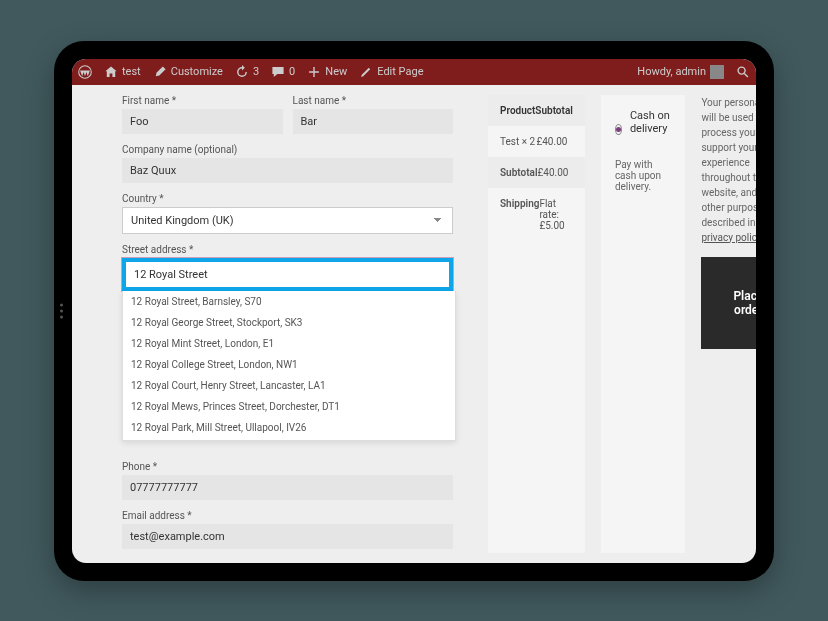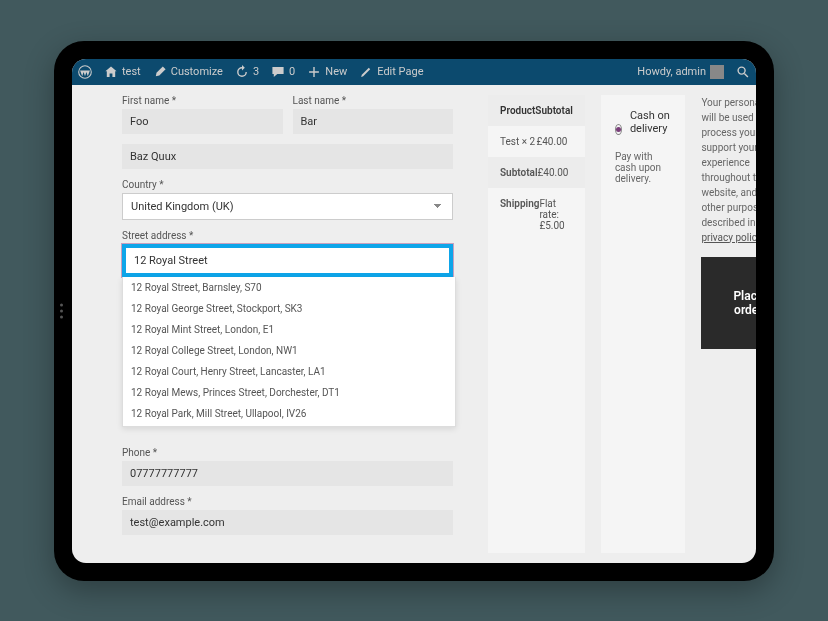--- a/index.html
+++ b/index.html
@@ -1,21 +1,21 @@
 <!DOCTYPE html>
 <html><head>
 <meta charset="utf-8">
 <style>
 *{box-sizing:border-box;margin:0;padding:0;font-family:-apple-system,BlinkMacSystemFont,"Segoe UI",Roboto,sans-serif}
 body{background:#41595d;width:828px;height:621px;display:flex;align-items:center;justify-content:center}
 .tablet{width:720px;height:540px;background:#000;border-radius:30px;padding:18px;position:relative;box-shadow:0 10px 30px rgba(0,0,0,.3)}
 .home-dots{position:absolute;left:6px;top:50%;transform:translateY(-50%);display:flex;flex-direction:column;gap:3px}
 .home-dots span{width:3px;height:3px;background:#555;border-radius:50%}
 .screen{width:100%;height:100%;background:#eee;border-radius:14px;overflow:hidden;display:flex;flex-direction:column}
-.admin-bar{background:#0c4a6e;color:#ccc;height:26px;display:flex;align-items:center;padding:0 6px;font-size:11px;gap:12px}
+.admin-bar{background:#7f1d1d;color:#ccc;height:26px;display:flex;align-items:center;padding:0 6px;font-size:11px;gap:12px}
 .admin-bar .item{display:flex;align-items:center;gap:4px;cursor:pointer}
 .admin-bar .spacer{flex:1}
 .admin-bar svg{width:14px;height:14px;fill:#ccc}
 .user-icon{width:14px;height:14px;background:#888;display:inline-block}
 .page{flex:1;overflow:hidden;padding:10px 50px;display:flex;gap:35px;font-size:11px;color:#333}
 .form-col{flex:1;position:relative}
 .side-col{width:218px;display:flex;flex-direction:row;gap:16px}
 .field-row{display:flex;gap:10px;margin-bottom:10px}
 .field{flex:1;display:flex;flex-direction:column;gap:3px}
 .field label{font-size:10px;color:#555}
@@ -30,21 +30,21 @@
 .order-row{display:flex;padding:10px 12px;font-size:10px}
 .order-row .l{flex:1;color:#555}
 .order-row .r{flex:1;color:#555}
 .order-row.head .l,.order-row.head .r{font-weight:600;color:#333}
 .order-row.alt{background:#ececec}
 .bold{font-weight:600;color:#222}
 .pay-box{background:#f5f5f5;padding:14px}
 .pay-radio{display:flex;align-items:flex-end;gap:8px;font-size:11px;color:#333}
 .radio{width:11px;height:11px;border:1px solid #888;border-radius:50%;display:inline-flex;align-items:center;justify-content:center}
 .radio .dot{width:5px;height:5px;background:#7a3e7a;border-radius:50%}
-.pay-desc{font-size:10px;color:#666;margin-top:16px}
+.pay-desc{font-size:10px;color:#666;margin-top:24px}
 .privacy-box{font-size:10px;color:#666;line-height:1.5}
 .privacy-box a{color:#555;text-decoration:underline}
 .place-btn{background:#2a2a2a;color:#fff;border:none;padding:32px;font-size:12px;font-weight:600;cursor:pointer;margin-top:12px;width:100%}
 </style>
 </head>
 <body>
 
 <div class="tablet">
   <div class="home-dots">
       <span></span>
@@ -118,20 +118,21 @@
             <input type="text" value="Foo" style="">
           </div>
           <div class="field">
             <label>Last name *</label>
             <input type="text" value="Bar" style="">
           </div>
         </div>
 
         <div class="field-row">
             <div class="field">
+          <label>Company name (optional)</label>
           <input type="text" value="Baz Quux" style="">
         </div>
           </div>
 
         <div class="field-row">
             <div class="field">
           <label>Country *</label>
           <select><option>United Kingdom (UK)</option></select>
         </div>
           </div>

